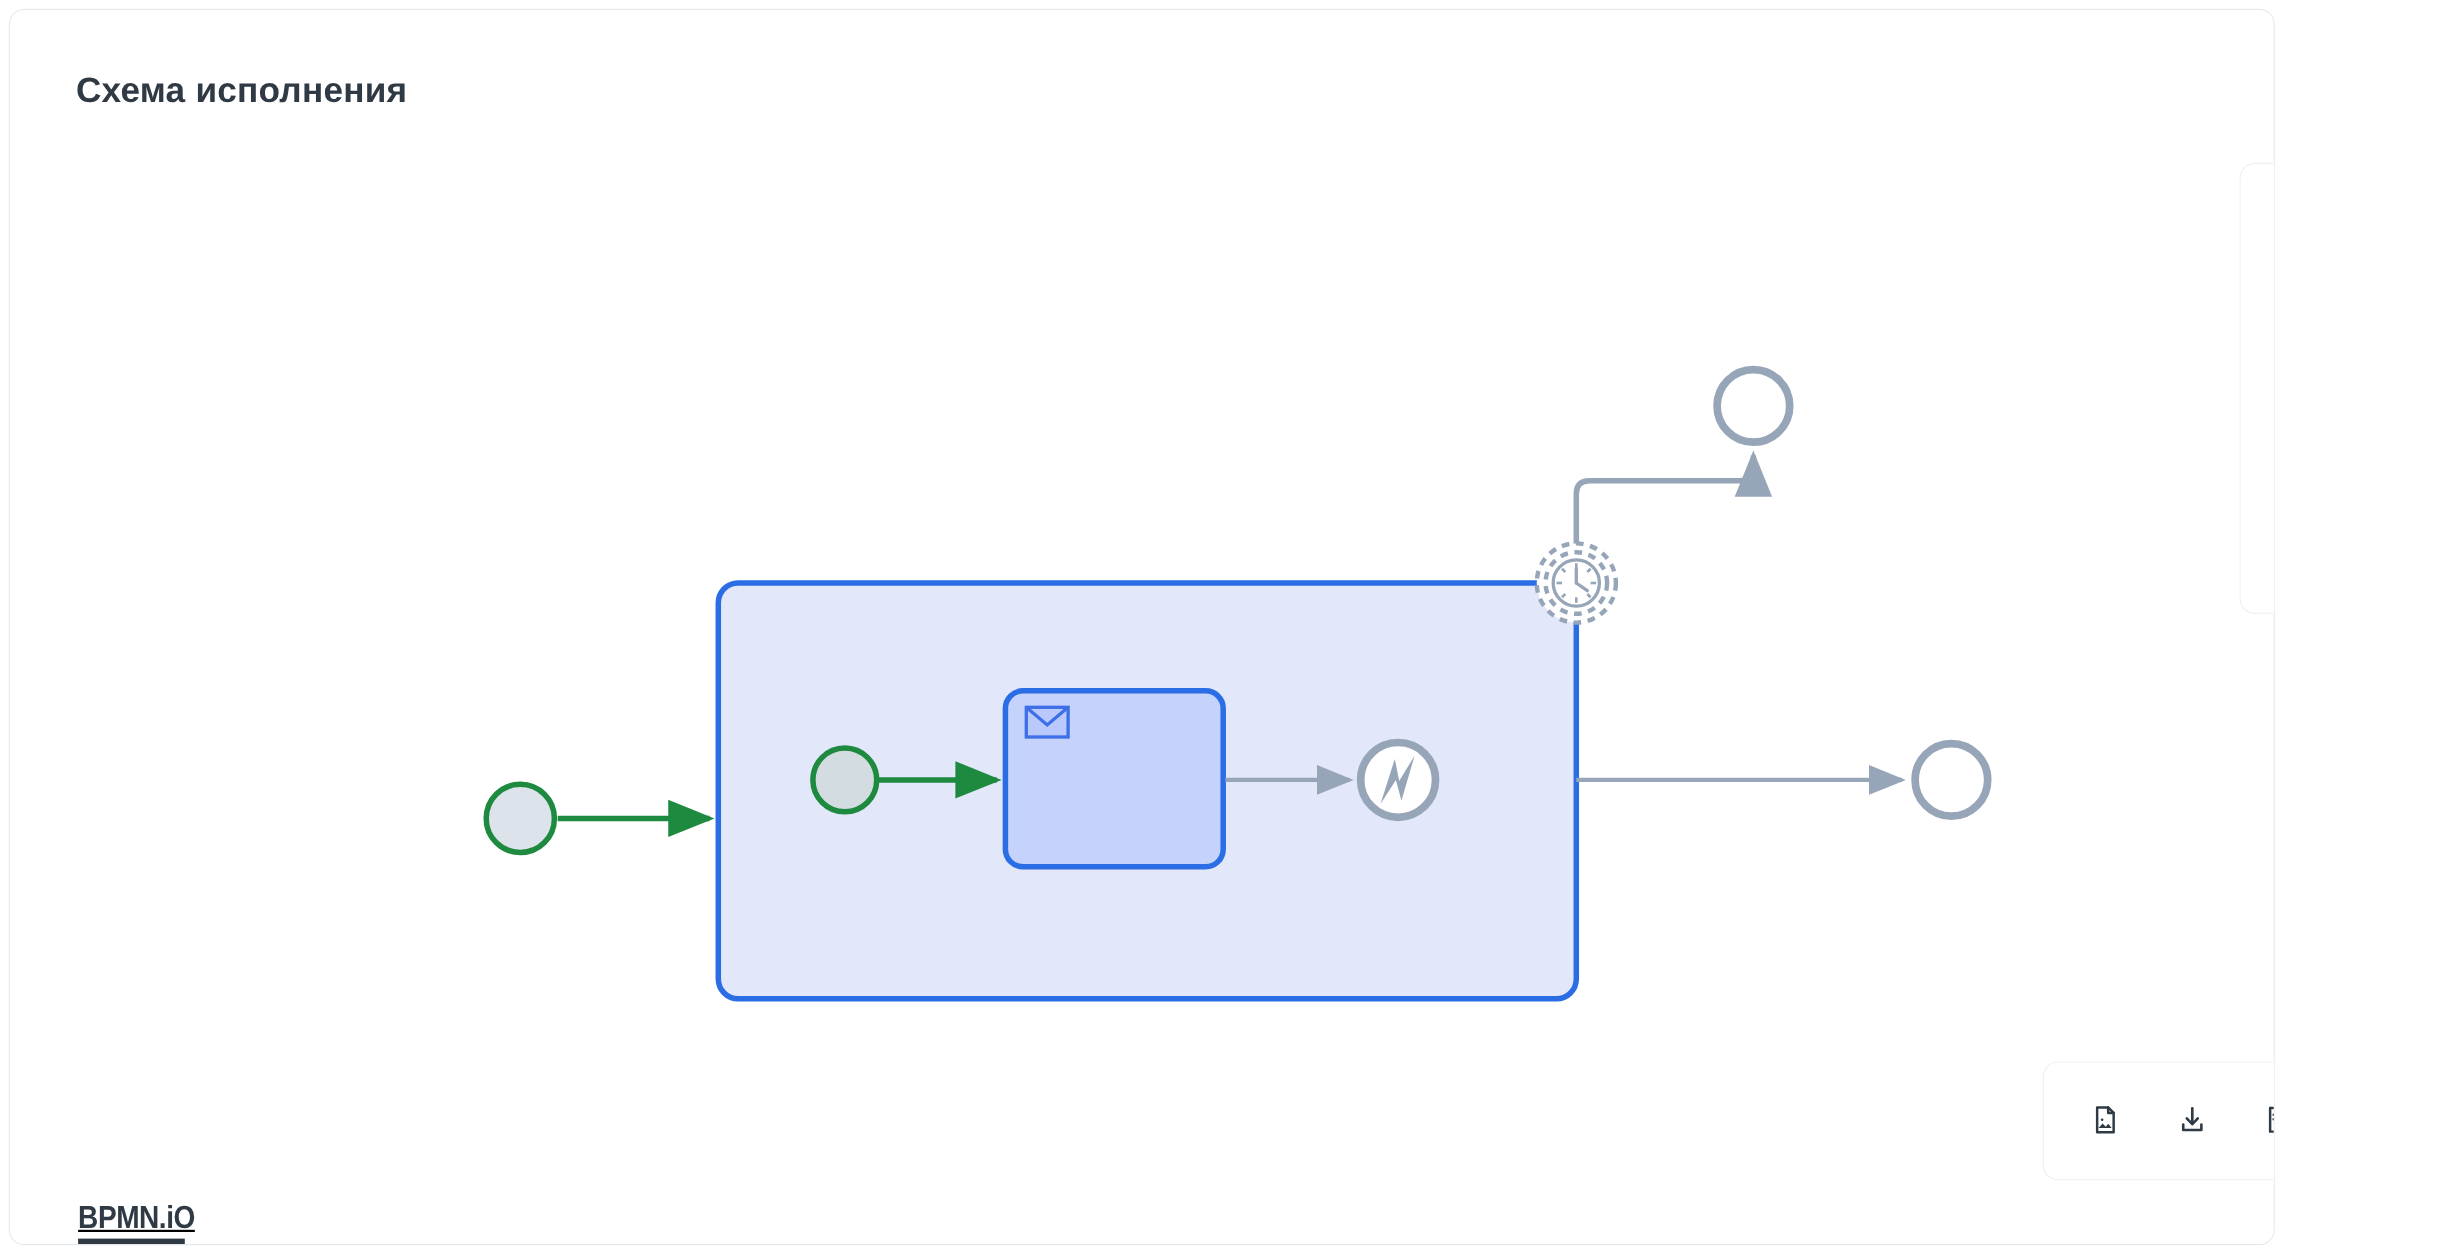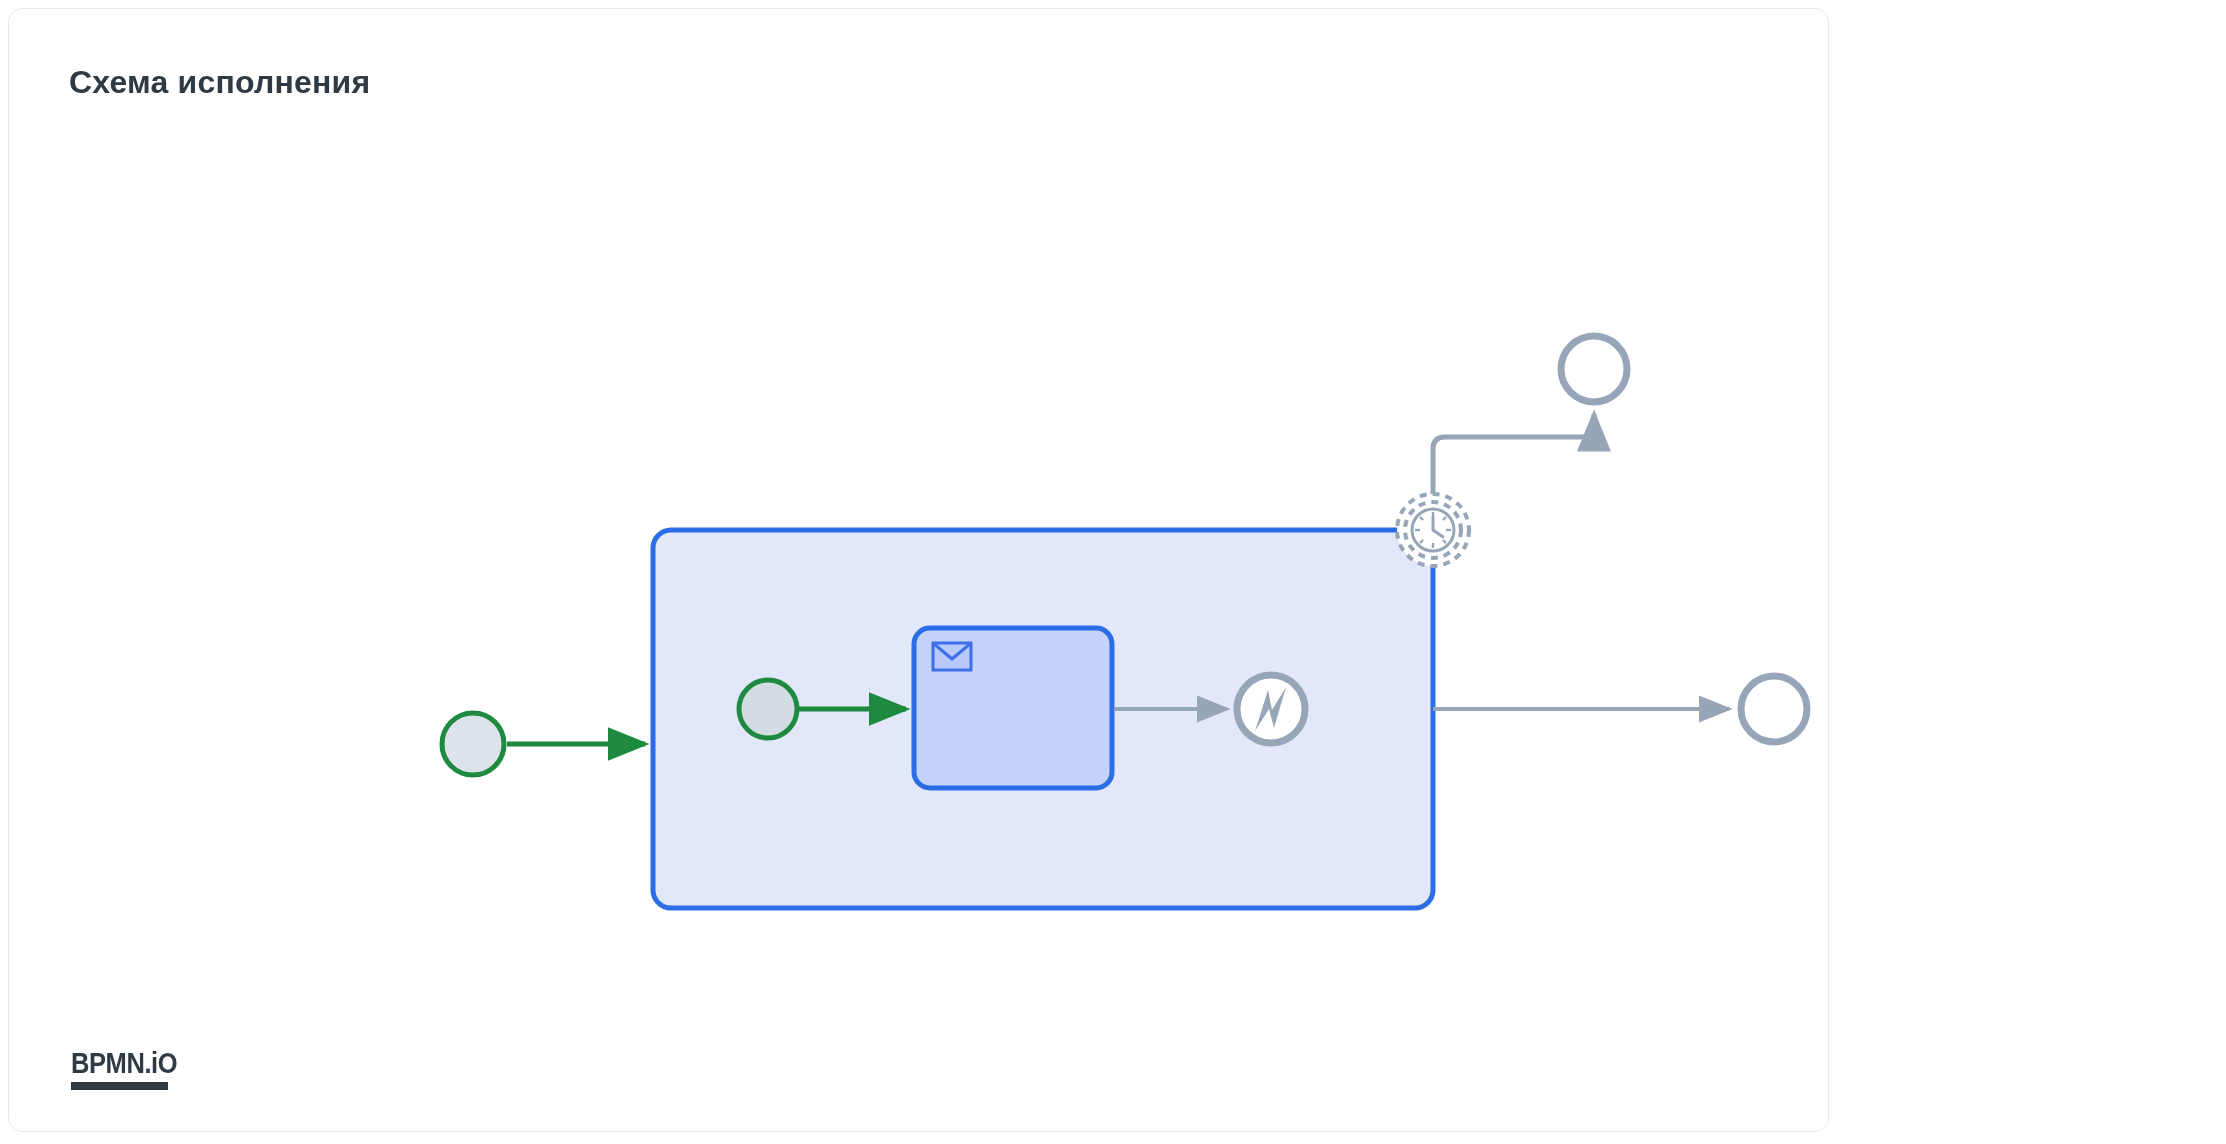--- a/index.html
+++ b/index.html
@@ -9,21 +9,21 @@
     width: 2226px;
     height: 1144px;
     overflow: hidden;
     font-family: "Liberation Sans", sans-serif;
   }
 
   .app-card {
     position: absolute;
     left: 8px;
     top: 8px;
-    width: 1821px;
+    width: 2060px;
     height: 1124px;
     background: #ffffff;
     border: 1px solid #e6eaef;
     border-radius: 14px;
     box-sizing: border-box;
     overflow: hidden;
   }
 
   .page-title {
     position: absolute;
@@ -101,23 +101,24 @@
     cursor: pointer;
     background: transparent;
     border: none;
     padding: 0;
   }
 
   
   .bpmnio-logo {
     position: absolute;
     left: 62px;
-    top: 1040px;
+    top: 1084px;
     width: 110px;
     cursor: pointer;
+    text-decoration: underline;
   }
   .bpmnio-logo .logo-text {
     font-family: "Liberation Sans Narrow", "Liberation Sans", sans-serif;
     font-size: 29px;
     font-weight: 700;
     color: #2f3a45;
     letter-spacing: -0.5px;
     line-height: 1;
     transform: scaleX(0.88);
     transform-origin: left center;

